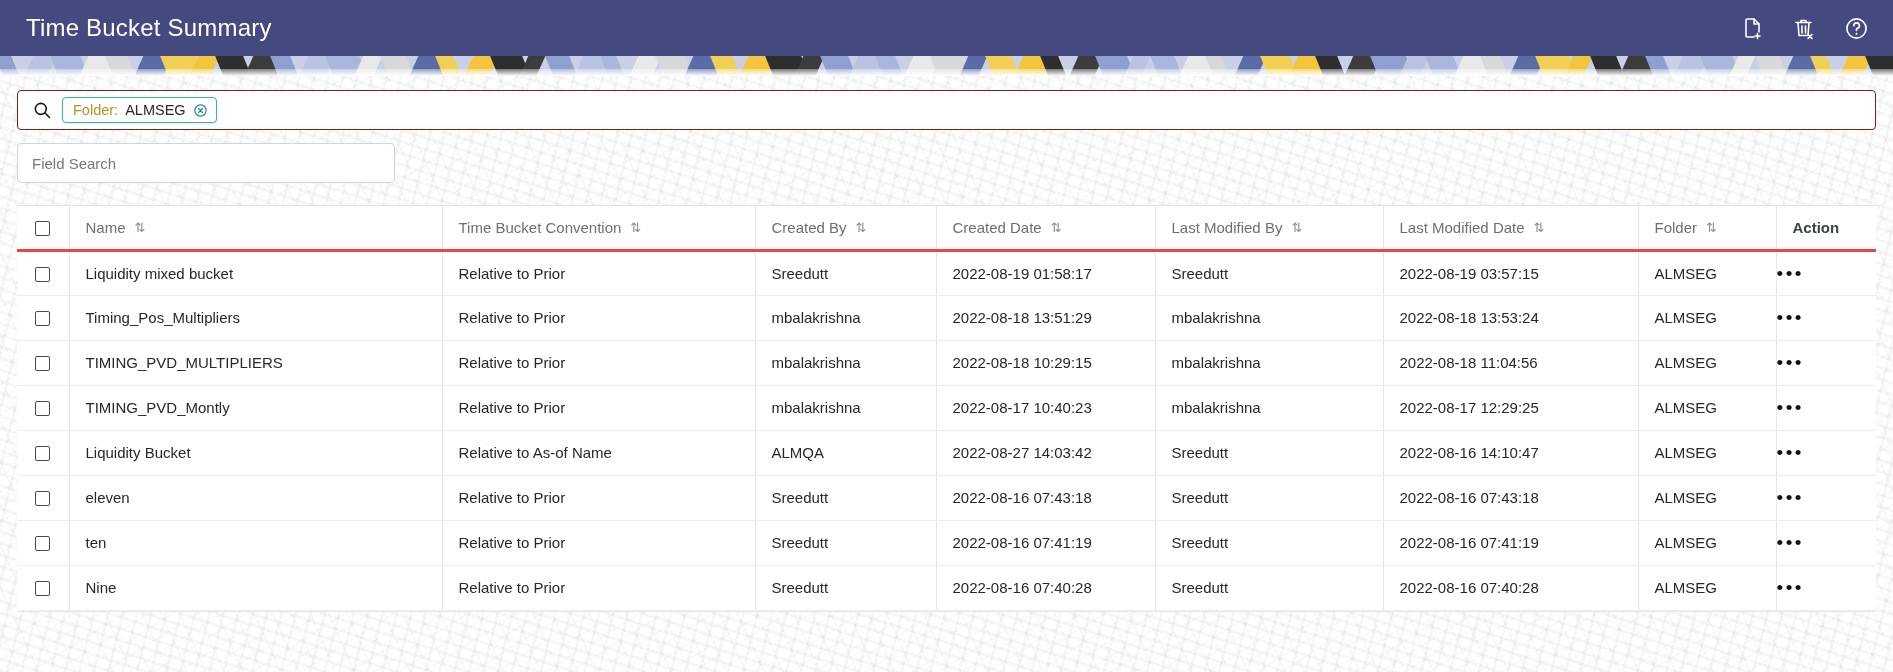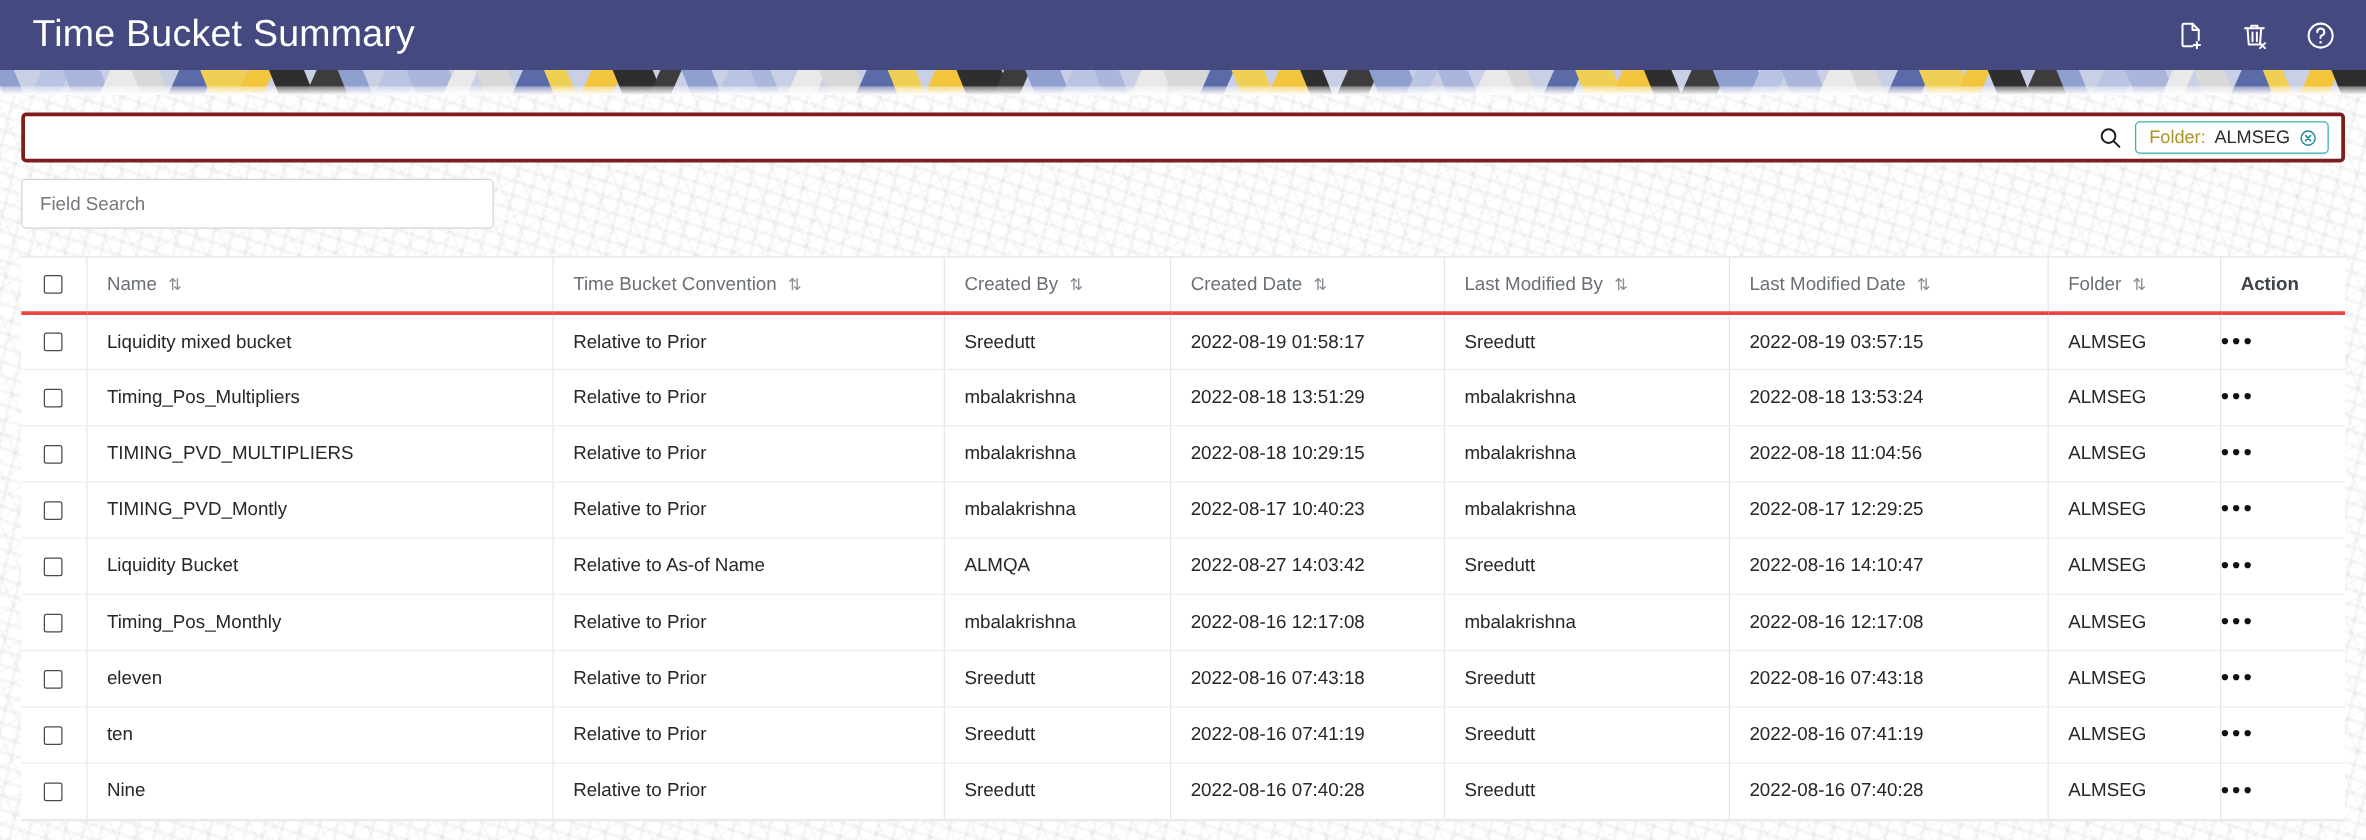--- a/index.html
+++ b/index.html
@@ -35,21 +35,21 @@
   .appbar {
     height: 56px;
     background: #44497f;
     display: flex;
     align-items: center;
     padding: 0 24px 0 26px;
     position: relative;
   }
   .appbar-title {
     color: #ffffff;
-    font-size: 30px;
+    font-size: 24px;
     font-weight: 400;
     letter-spacing: 0.2px;
     line-height: 1;
     text-align: right;
   }
   .appbar-actions {
     margin-left: auto;
     display: flex;
     align-items: center;
     gap: 26px;
@@ -85,28 +85,27 @@
     height: 7px;
     background: linear-gradient(to bottom, rgba(255,255,255,0.35), #ffffff);
   }
 
   
   .search-wrap {
     padding: 14px 17px 0 17px;
   }
   .searchbar {
     height: 40px;
-    border: 3px solid #7f1d1d;
+    border: 1px solid #7f1d1d;
     border-radius: 4px;
     background: #ffffff;
     display: flex;
     align-items: center;
     padding: 0 10px 0 14px;
     gap: 10px;
-    justify-content: flex-end;
   }
   .search-icon { flex: 0 0 auto; display:flex; align-items:center; }
   .chip {
     display: inline-flex;
     align-items: center;
     gap: 7px;
     height: 26px;
     padding: 0 8px 0 10px;
     border: 1px solid #3ab0b5;
     border-radius: 4px;
@@ -466,31 +465,20 @@
             <td>Relative to As-of Name</td>
             <td>ALMQA</td>
             <td>2022-08-27 14:03:42</td>
             <td>Sreedutt</td>
             <td>2022-08-16 14:10:47</td>
             <td>ALMSEG</td>
             <td class="cell-action"><span class="kebab">•••</span></td>
           </tr>
           <tr>
             <td class="col-check"><span class="cb"></span></td>
-            <td>Timing_Pos_Monthly</td>
-            <td>Relative to Prior</td>
-            <td>mbalakrishna</td>
-            <td>2022-08-16 12:17:08</td>
-            <td>mbalakrishna</td>
-            <td>2022-08-16 12:17:08</td>
-            <td>ALMSEG</td>
-            <td class="cell-action"><span class="kebab">•••</span></td>
-          </tr>
-          <tr>
-            <td class="col-check"><span class="cb"></span></td>
             <td>eleven</td>
             <td>Relative to Prior</td>
             <td>Sreedutt</td>
             <td>2022-08-16 07:43:18</td>
             <td>Sreedutt</td>
             <td>2022-08-16 07:43:18</td>
             <td>ALMSEG</td>
             <td class="cell-action"><span class="kebab">•••</span></td>
           </tr>
           <tr>

